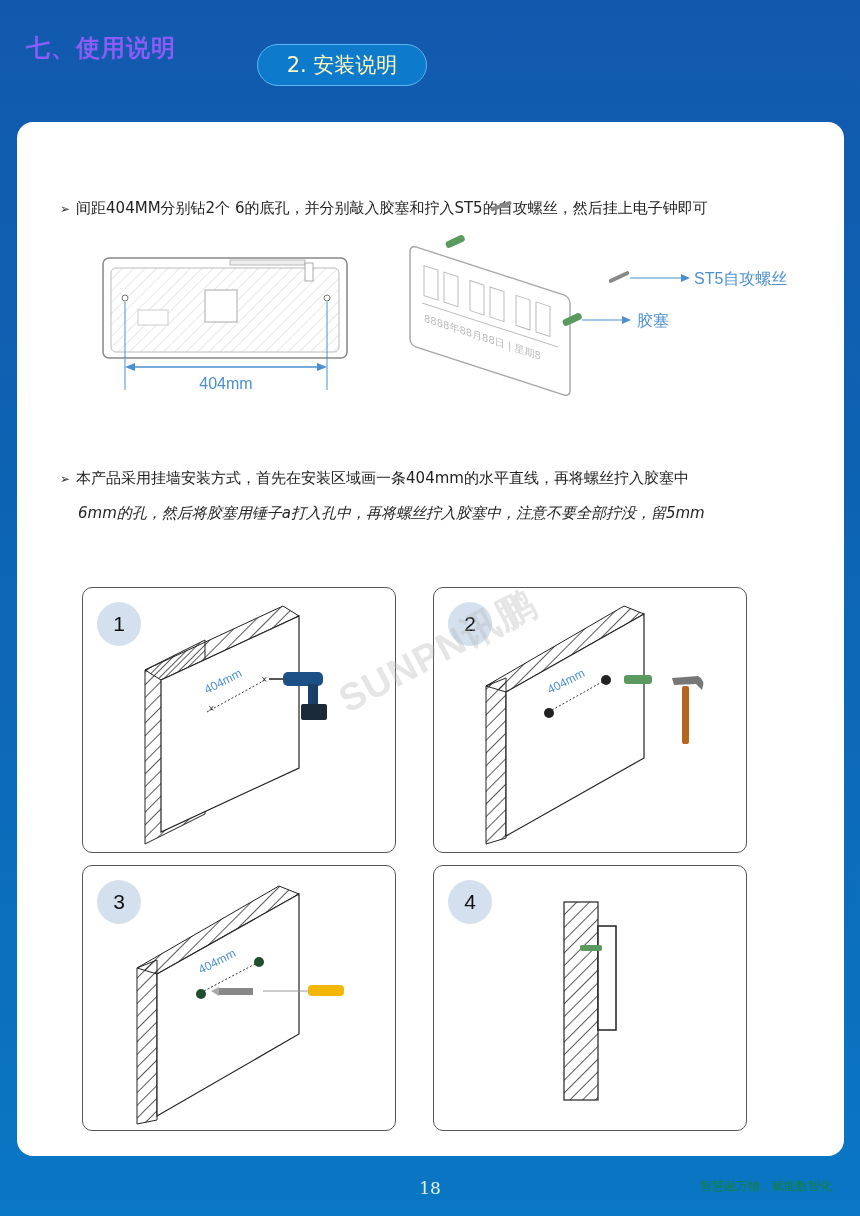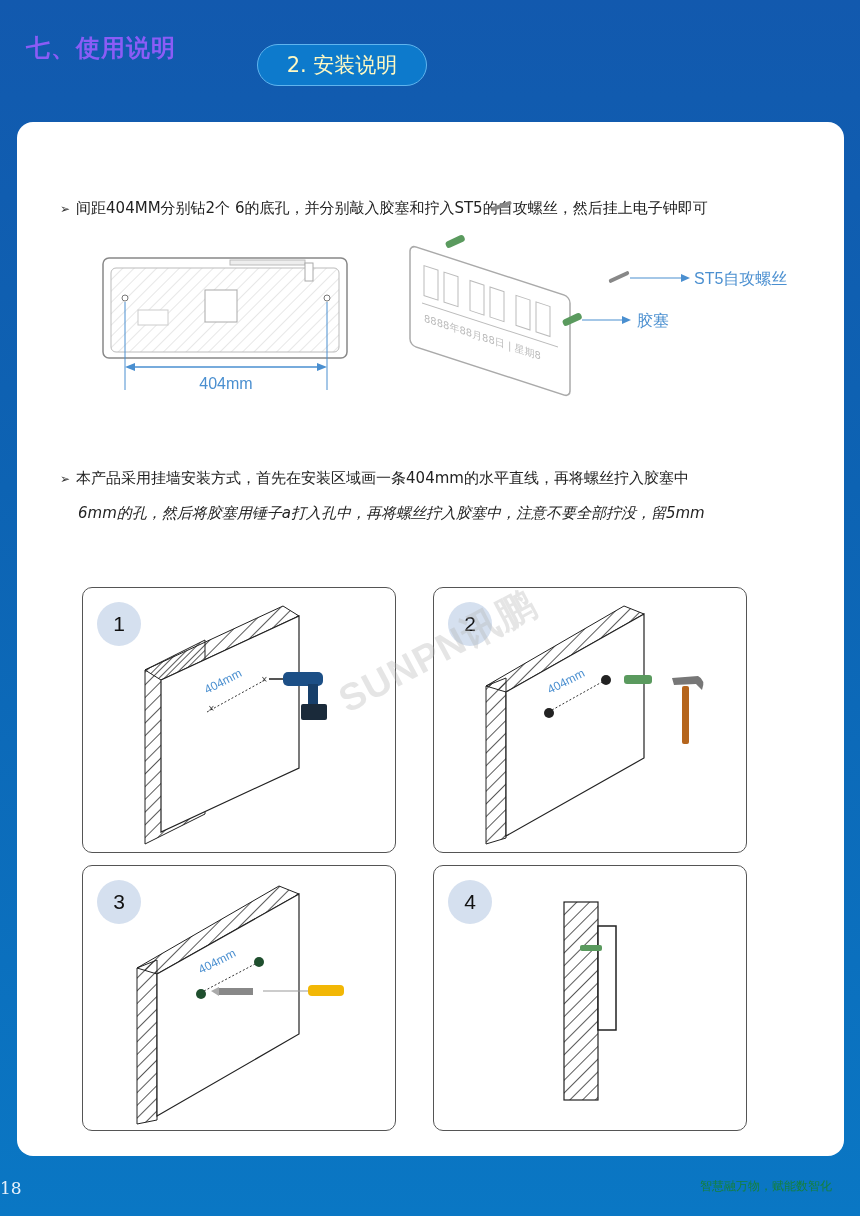--- a/index.html
+++ b/index.html
@@ -39,21 +39,21 @@
     border: 1.6px solid #555; border-radius: 10px; background: #fff;
   }
   .step-num {
     position: absolute; left: 14px; top: 14px; width: 44px; height: 44px;
     border-radius: 50%; background: #d5e0ef; color: #111;
     font-size: 21px; display: flex; align-items: center; justify-content: center;
     font-family: "Liberation Sans", sans-serif;
   }
   .lbl-blue { fill: #4a8fd0; font-family: "Liberation Sans", sans-serif; }
   .footer-page {
-    position: absolute; left: 0; top: 1178px; width: 860px; text-align: left;
+    position: absolute; left: 0; top: 1178px; width: 860px; text-align: center;
     color: #e6f1fb; font-size: 17px; font-family: "DejaVu Serif", serif;
   }
   .footer-slogan {
     position: absolute; right: 28px; top: 1178px; color: #15803d; font-size: 12px;
   }
   .watermark {
     position: absolute; left: 330px; top: 680px; font-size: 38px; font-weight: bold;
     color: rgba(180,180,180,0.35); transform: rotate(-28deg); transform-origin: left top;
     font-family: "Liberation Sans", sans-serif; letter-spacing: 1px;
   }

